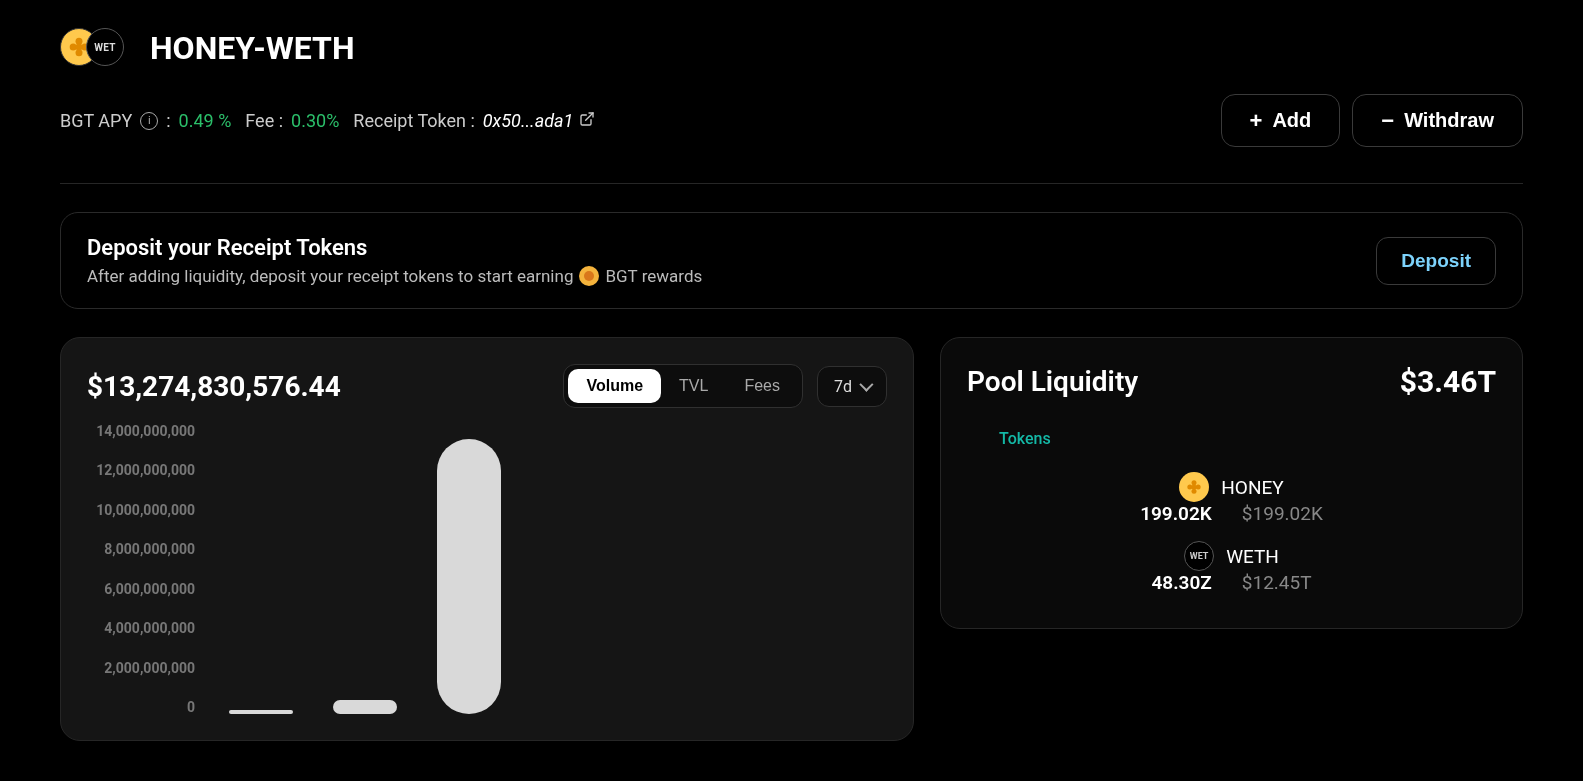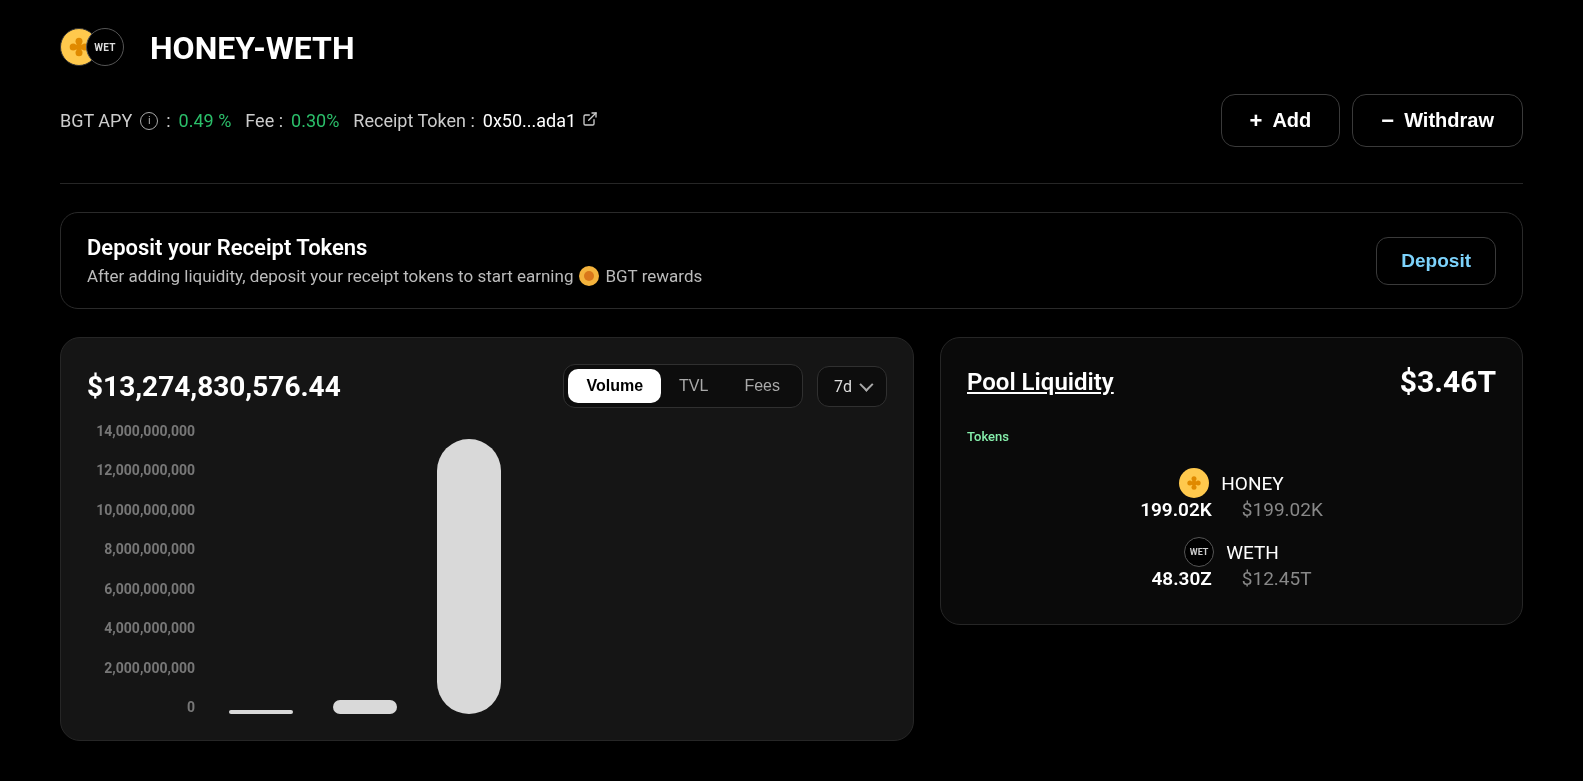--- a/index.html
+++ b/index.html
@@ -58,21 +58,21 @@
   }
   .meta-row {
     display: flex;
     align-items: center;
     gap: 14px;
     color: #ccc;
     font-size: 18px;
   }
   .meta-item { display: flex; align-items: center; gap: 8px; }
   .meta-green { color: #2bbf6a; }
-  .link-hash { display: flex; align-items: center; gap: 6px; color: #fff; }
+  .link-hash { display: flex; align-items: center; gap: 6px; color: #fff; font-style: italic; }
   .info-icon {
     display: inline-flex; align-items: center; justify-content: center;
     width: 18px; height: 18px; border: 1.5px solid #aaa; border-radius: 50%;
     font-size: 11px; color: #aaa;
   }
   .action-buttons { display: flex; gap: 12px; }
   .btn {
     display: flex; align-items: center; gap: 10px;
     border: 1px solid #3a3a3a; background: transparent; color: #fff;
     font-size: 20px; font-weight: 600;
@@ -139,23 +139,23 @@
   .plot-area {
     flex: 1; position: relative; border-left: 0px solid #333;
     display: flex; align-items: flex-end; gap: 40px; padding-left: 24px;
   }
   .bar {
     width: 64px; background: #d9d9d9; border-radius: 32px;
   }
 
   .liq-card { flex: 1; background: #0a0a0a; }
   .liq-header { display: flex; align-items: center; justify-content: space-between; margin-bottom: 30px; }
-  .liq-title { font-size: 24px; font-weight: 600; text-decoration: underline; }
+  .liq-title { font-size: 28px; font-weight: 600; }
   .liq-total { font-size: 30px; font-weight: 700; }
-  .tokens-label { font-size: 13px; color: #86efac; margin-bottom: 16px; font-weight: 500; }
+  .tokens-label { font-size: 16px; color: #14b8a6; margin-bottom: 16px; font-weight: 500; margin-left: 32px; }
   .token-row {
     display: flex; align-items: center; justify-content: space-between;
     padding: 8px 0;
     font-size: 19px;
     flex-direction: column;
   }
   .token-row-left { display: flex; align-items: center; gap: 12px; }
   .tok-ico {
     width: 30px; height: 30px; border-radius: 50%;
     display: flex; align-items: center; justify-content: center;

